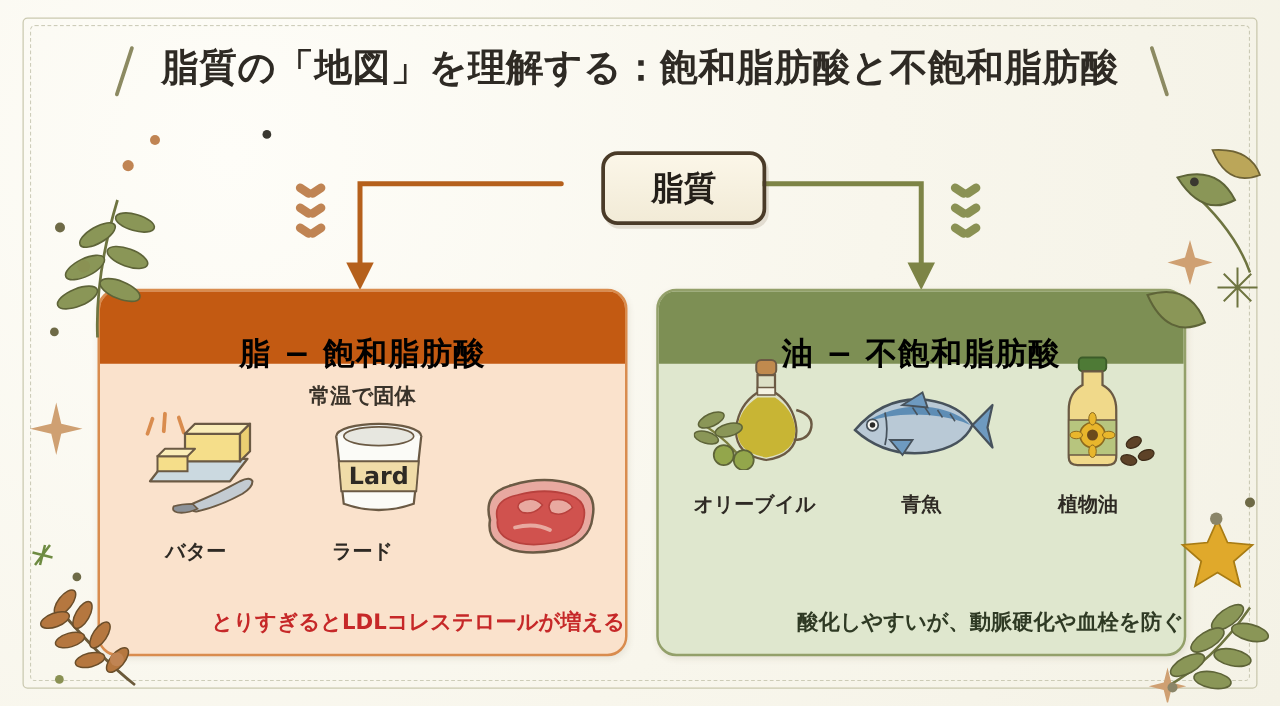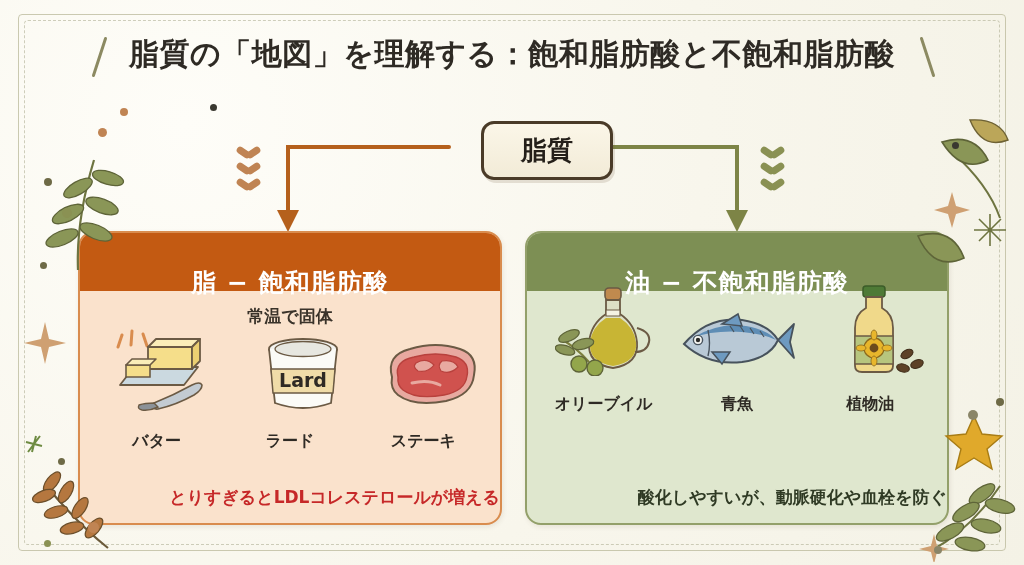--- a/index.html
+++ b/index.html
@@ -53,21 +53,21 @@
   .chev.green{left:760px;top:148px;}
 
   
   .panel{position:absolute;top:231px;width:420px;height:290px;border-radius:16px;
      overflow:hidden;box-shadow:1px 2px 5px rgba(90,70,40,.10);}
   .panel.left{left:78px;background:#FAE2CC;border:2px solid #D98C4E;}
   .panel.right{left:525px;background:#DFE7CE;border:2px solid #93A06A;}
   .panel-head{height:58px;display:flex;align-items:center;justify-content:center;}
   .panel.left  .panel-head{background:#C35A12;}
   .panel.right .panel-head{background:#7D8F54;}
-  .panel-head span{font-size:25px;font-weight:bold;color:#ffffff;letter-spacing:1px;margin-top:40px;}
+  .panel-head span{font-size:25px;font-weight:bold;color:#000000;letter-spacing:1px;margin-top:40px;}
   .sub{text-align:center;font-size:17px;font-weight:bold;color:#3A332A;
      margin-top:14px;}
 
   
   .items{display:flex;justify-content:space-around;align-items:flex-end;
      margin-top:6px;height:118px;padding:0 10px;}
   .item{width:118px;text-align:center;position:relative;}
   .art{height:92px;display:flex;align-items:flex-end;justify-content:flex-end;}
   .lbl{font-size:16px;font-weight:bold;color:#2E2A24;margin-top:18px;}
 
@@ -168,21 +168,20 @@
       <div class="item">
         <div class="art">
           <svg width="106" height="80" viewBox="0 0 106 80">
             <path d="M16 44 Q10 22 34 16 Q60 8 84 16 Q102 22 98 42 Q96 62 70 68 Q38 74 22 62 Q14 56 16 44 Z" fill="#E8A9A0" stroke="#6B5A44" stroke-width="2"></path>
             <path d="M22 44 Q18 28 38 24 Q60 18 80 24 Q94 29 91 43 Q89 58 68 62 Q40 67 27 57 Q21 52 22 44 Z" fill="#D0524E" stroke="#B8413D" stroke-width="1.4"></path>
             <path d="M40 30 Q50 24 58 32 Q52 40 42 38 Q36 34 40 30 Z" fill="#E8A9A0" stroke="#B8413D" stroke-width="1.2"></path>
             <path d="M66 28 Q78 26 82 34 Q74 42 65 38 Q61 32 66 28 Z" fill="#E8A9A0" stroke="#B8413D" stroke-width="1.2"></path>
             <path d="M36 50 Q52 46 64 52" fill="none" stroke="#E8A9A0" stroke-width="3" stroke-linecap="round"></path>
           </svg>
         </div>
-        <div class="lbl">ステーキ</div>
       </div>
 
     </div>
     <div class="note">とりすぎるとLDLコレステロールが増える</div>
   </div>
 
   <div class="panel right">
     <div class="panel-head">
       <span>油 − 不飽和脂肪酸</span>
     </div>

